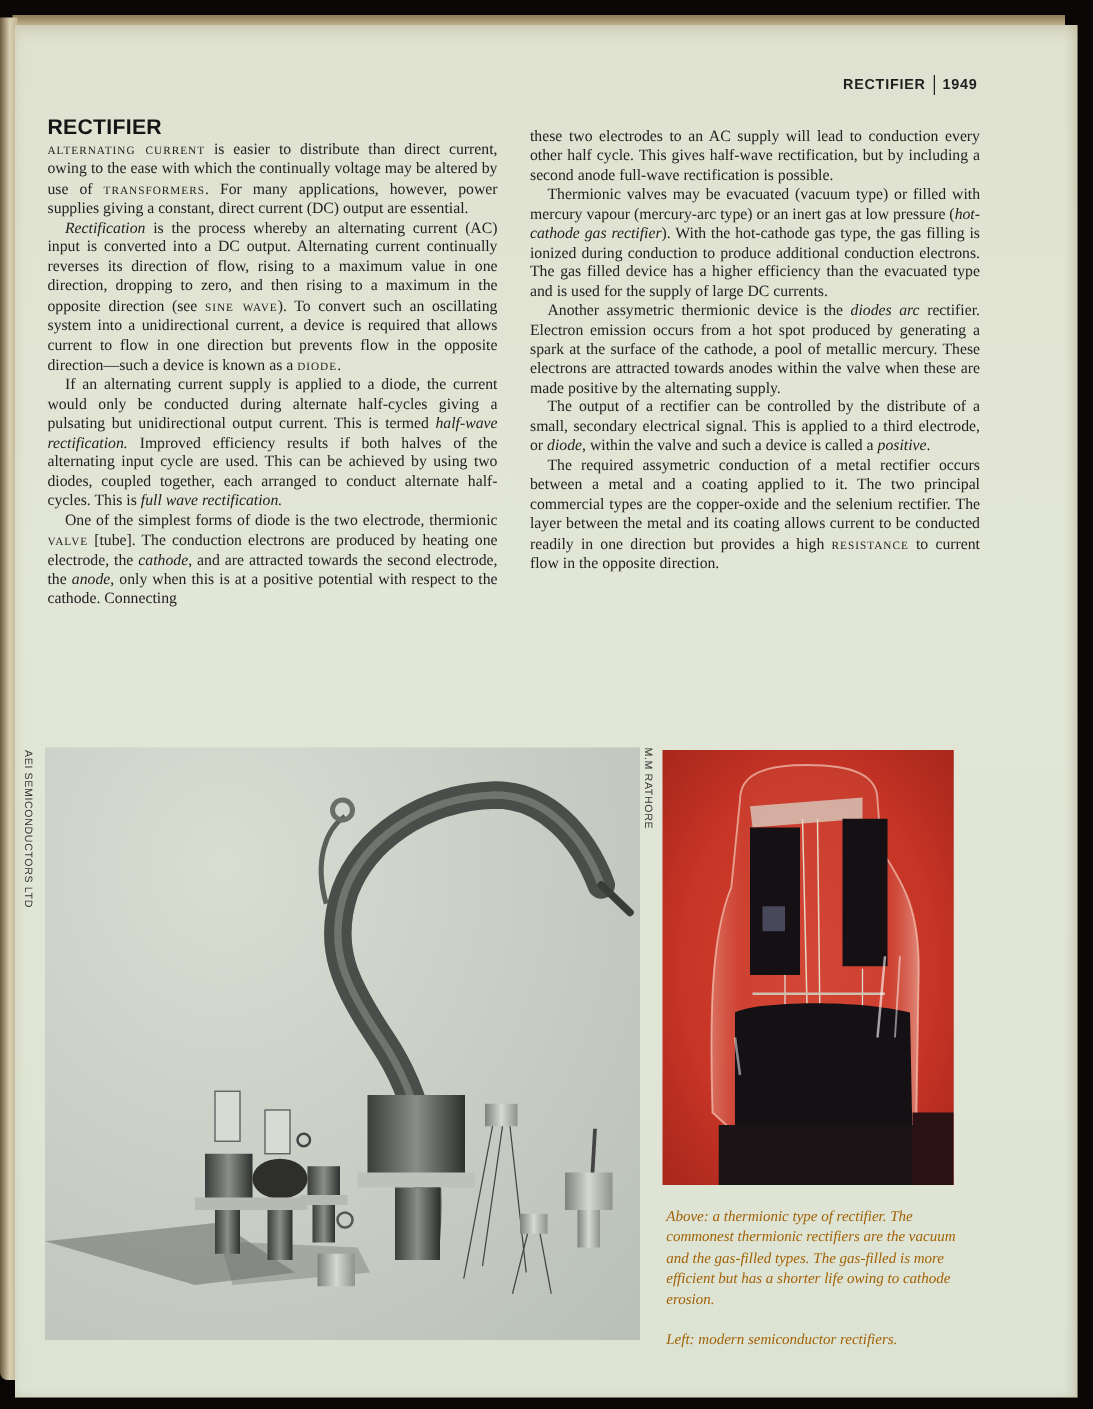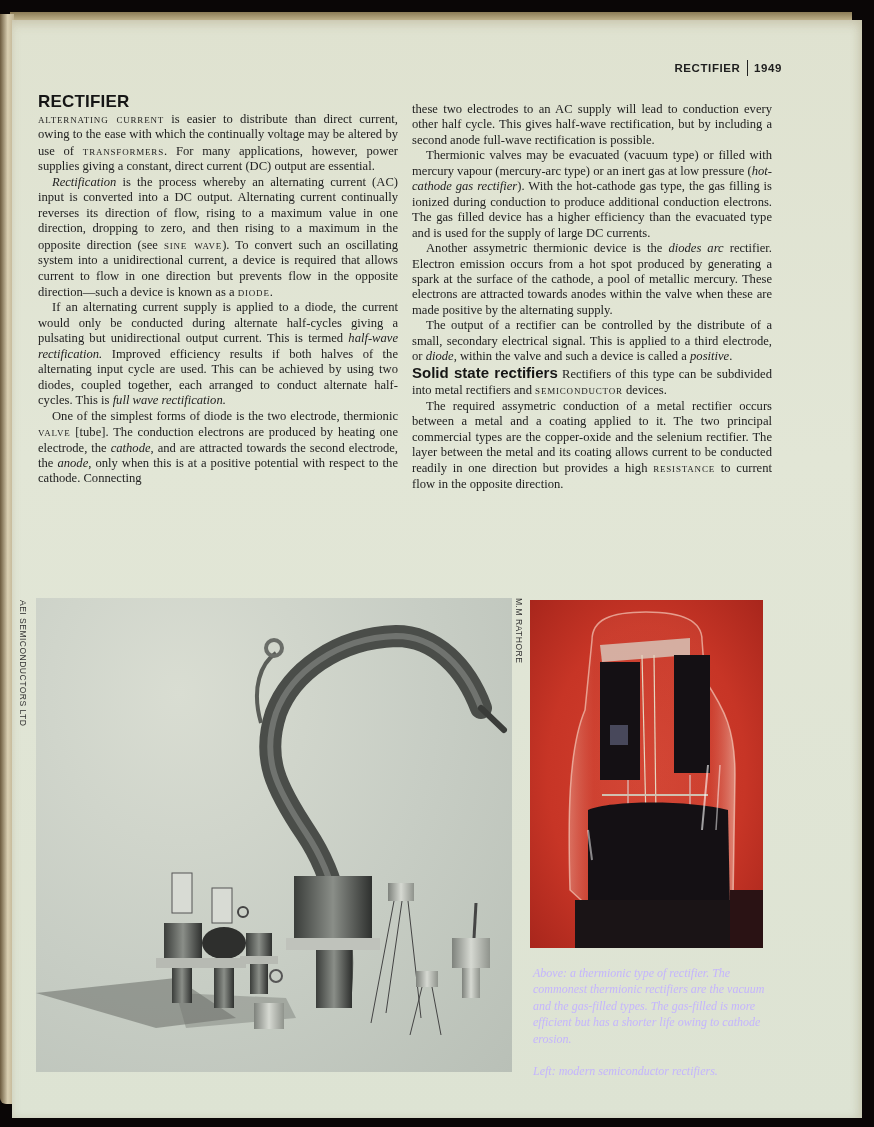--- a/index.html
+++ b/index.html
@@ -29,21 +29,21 @@
     display: flex; align-items: center; gap: 6px;
   }
   .running-head .sep { width: 1.5px; height: 16px; background: #222; display: inline-block; }
   .col {
     position: absolute; width: 360px; font-size: 12.6px; line-height: 15.45px;
     color: #222; text-align: justify;
   }
   .col p { margin: 0; text-indent: 0; }
   .col p.ind { text-indent: 14px; }
   .col-left { left: 38px; top: 93px; }
-  .col-right { left: 412px; top: 102px; }
+  .col-right { left: 424px; top: 102px; }
   .title {
     font-family: "Liberation Sans", "DejaVu Sans", sans-serif;
     font-weight: bold; font-size: 17px; line-height: 18px; color: #151515;
     margin: 0 0 0 0; letter-spacing: 0.2px;
   }
   .subhead {
     font-family: "Liberation Sans", "DejaVu Sans", sans-serif;
     font-weight: bold; font-size: 15px; color: #151515;
   }
   .sc { font-variant: small-caps; font-size: 13px; letter-spacing: 0.8px; text-transform: lowercase; }
@@ -60,21 +60,21 @@
   }
   .credit {
     position: absolute; font-family: "Liberation Sans", "DejaVu Sans", sans-serif;
     font-size: 8.5px; letter-spacing: 0.5px; color: #333;
     writing-mode: vertical-rl; white-space: nowrap;
   }
   .credit-left { left: 18px; top: 600px; }
   .credit-right { left: 514px; top: 598px; }
   .caption {
     position: absolute; left: 533px; top: 965px; width: 240px;
-    font-style: italic; font-size: 12px; line-height: 16.4px; color: #c4b5fd;
+    font-style: italic; font-size: 12px; line-height: 16.4px; color: #a16207;
   }
   .caption p { margin: 0; }
   .caption p + p { margin-top: 16px; }
 </style>
 </head>
 <body>
 
 <div class="top-edge"></div>
 <div class="spine"></div>
 
@@ -92,21 +92,20 @@
   <p class="ind"><em>Rectification</em><span> is the process whereby an alternating current (AC) input is converted into a DC output. Alternating current continually reverses its direction of flow, rising to a maximum value in one direction, dropping to zero, and then rising to a maximum in the opposite direction (see </span><span class="sc">sine wave</span><span>). To convert such an oscillating system into a unidirectional current, a device is required that allows current to flow in one direction but prevents flow in the opposite direction—such a device is known as a </span><span class="sc">diode</span><span>.</span></p>
   <p class="ind"><span>If an alternating current supply is applied to a diode, the current would only be conducted during alternate half-cycles giving a pulsating but unidirectional output current. This is termed </span><em>half-wave rectification.</em><span> Improved efficiency results if both halves of the alternating input cycle are used. This can be achieved by using two diodes, coupled together, each arranged to conduct alternate half-cycles. This is </span><em>full wave rectification.</em></p>
   <p class="ind"><span>One of the simplest forms of diode is the two electrode, thermionic </span><span class="sc">valve</span><span> [tube]. The conduction electrons are produced by heating one electrode, the </span><em>cathode</em><span>, and are attracted towards the second electrode, the </span><em>anode</em><span>, only when this is at a positive potential with respect to the cathode. Connecting</span></p>
 </div>
 
 <div class="col col-right">
   <p><span>these two electrodes to an AC supply will lead to conduction every other half cycle. This gives half-wave rectification, but by including a second anode full-wave rectification is possible.</span></p>
   <p class="ind"><span>Thermionic valves may be evacuated (vacuum type) or filled with mercury vapour (mercury-arc type) or an inert gas at low pressure (</span><em>hot-cathode gas rectifier</em><span>). With the hot-cathode gas type, the gas filling is ionized during conduction to produce additional conduction electrons. The gas filled device has a higher efficiency than the evacuated type and is used for the supply of large DC currents.</span></p>
   <p class="ind"><span>Another assymetric thermionic device is the </span><em>diodes arc</em><span> rectifier. Electron emission occurs from a hot spot produced by generating a spark at the surface of the cathode, a pool of metallic mercury. These electrons are attracted towards anodes within the valve when these are made positive by the alternating supply.</span></p>
   <p class="ind"><span>The output of a rectifier can be controlled by the distribute of a small, secondary electrical signal. This is applied to a third electrode, or </span><em>diode</em><span>, within the valve and such a device is called a </span><em>positive</em><span>.</span></p>
-  <p><span class="subhead">Solid state rectifiers</span><span>  Rectifiers of this type can be subdivided into metal rectifiers and </span><span class="sc">semiconductor</span><span> devices.</span></p>
   <p class="ind"><span>The required assymetric conduction of a metal rectifier occurs between a metal and a coating applied to it. The two principal commercial types are the copper-oxide and the selenium rectifier. The layer between the metal and its coating allows current to be conducted readily in one direction but provides a high </span><span class="sc">resistance</span><span> to current flow in the opposite direction.</span></p>
 </div>
 
 <div class="credit credit-left">AEI SEMICONDUCTORS LTD</div>
 <div class="credit credit-right">M.M RATHORE</div>
 
 <div class="photo-left">
   <svg width="476" height="474" viewBox="0 0 476 474">
     <defs>
       <linearGradient id="metal" x1="0" x2="1" y1="0" y2="0">

